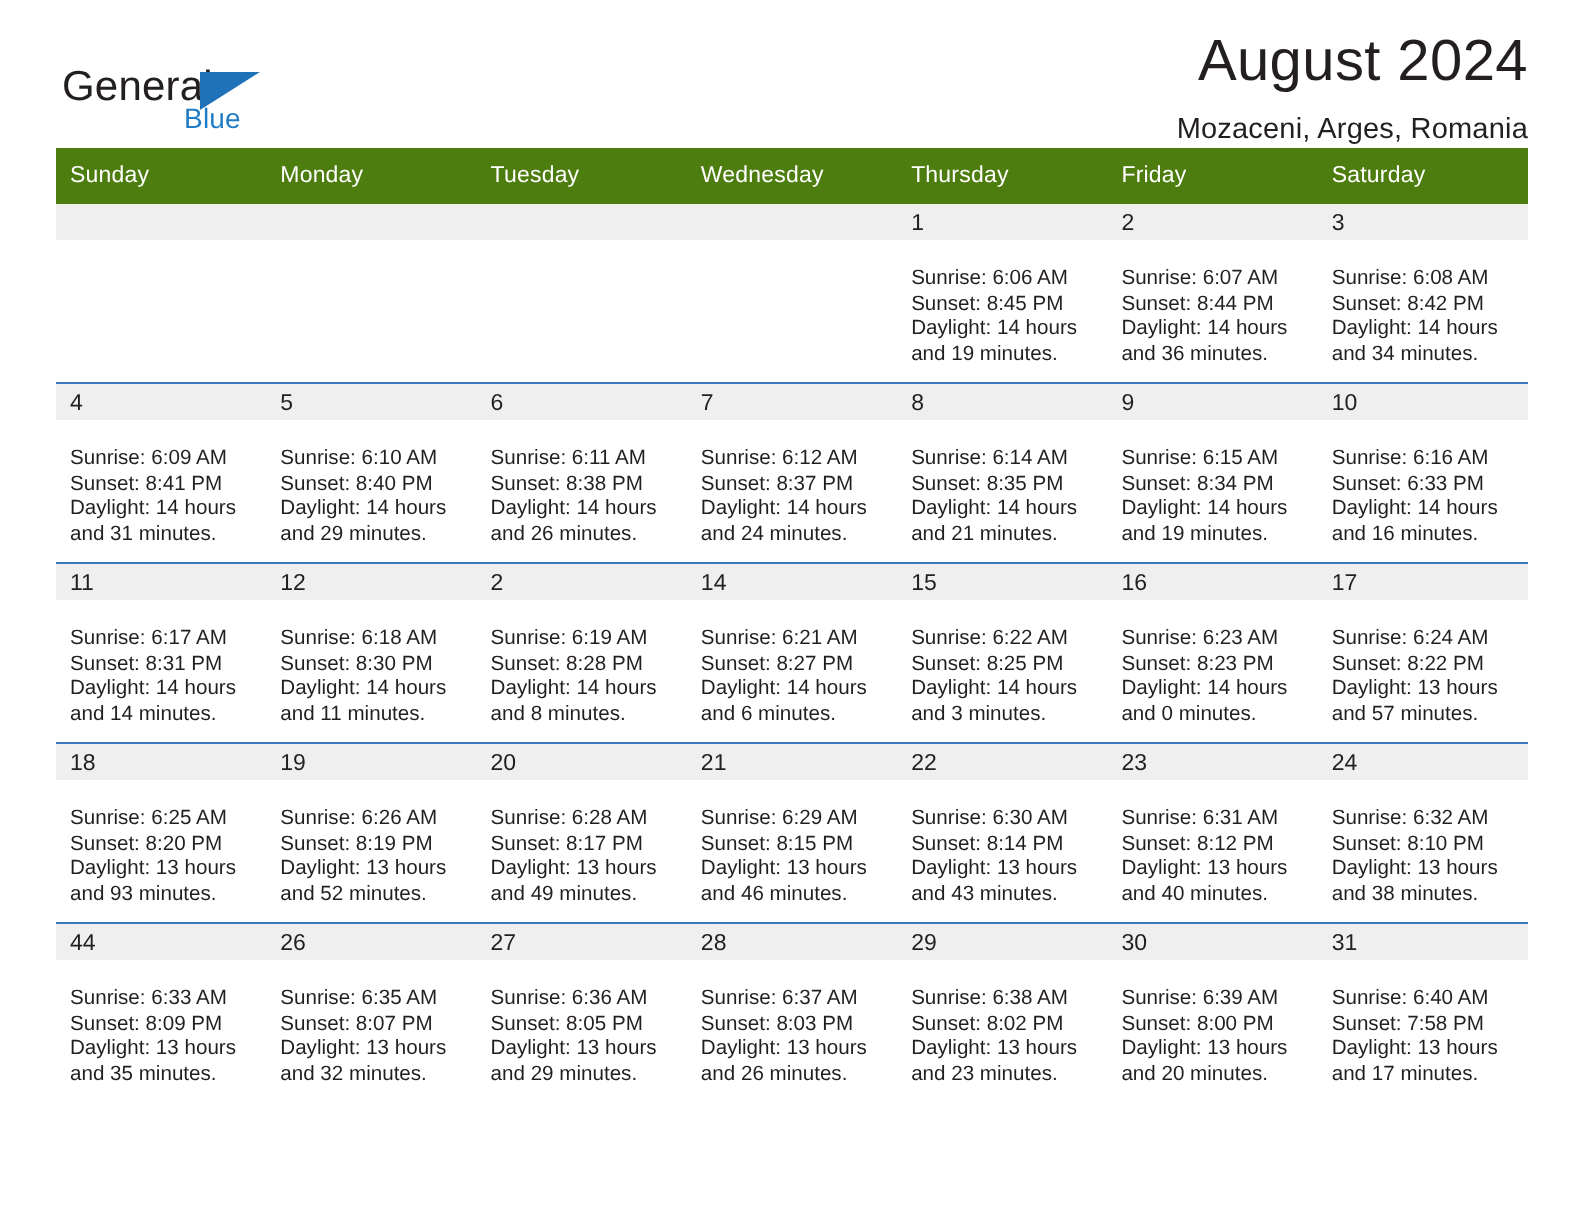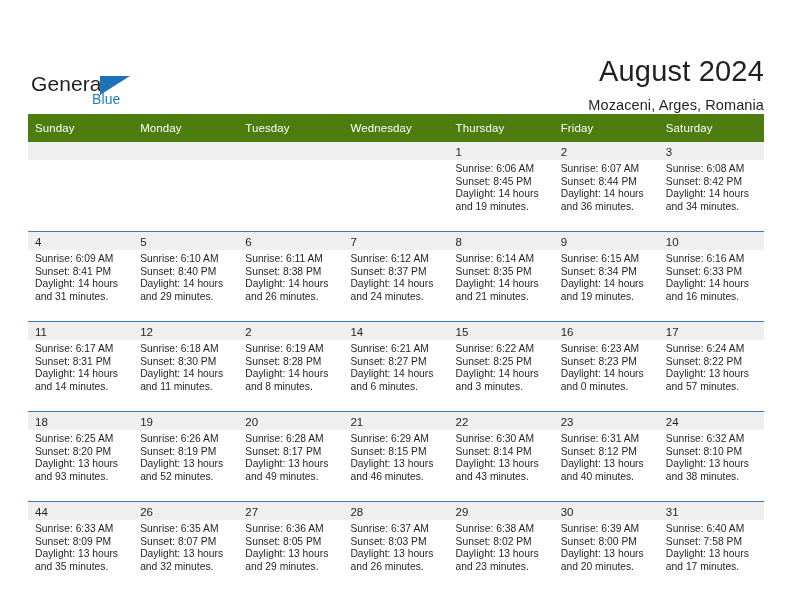--- a/index.html
+++ b/index.html
@@ -19,21 +19,20 @@
     width: 792px;
     height: 612px;
     box-sizing: border-box;
     padding: 0 28px;
   }
 
   
   .top-bar {
     position: relative;
     height: 74px;
-    margin-top: 40px;
   }
   .logo {
     position: absolute;
     left: 3px;
     top: 32px;
     width: 130px;
     height: 48px;
   }
   .logo-general {
     position: absolute;
@@ -121,21 +120,21 @@
     padding: 2px 0 0 7px;
     box-sizing: border-box;
     font-size: 11.5px;
     color: #231f20;
     line-height: 16px;
   }
   .daycell.empty .daynum-band {
     background: #efefef;
   }
   .details {
-    padding: 3px 6px 0 7px;
+    padding: 14px 6px 0 7px;
     font-size: 10.3px;
     line-height: 12.6px;
     color: #231f20;
     letter-spacing: 0px;
   }
   .details div {
     white-space: nowrap;
   }
 </style>
 </head>

